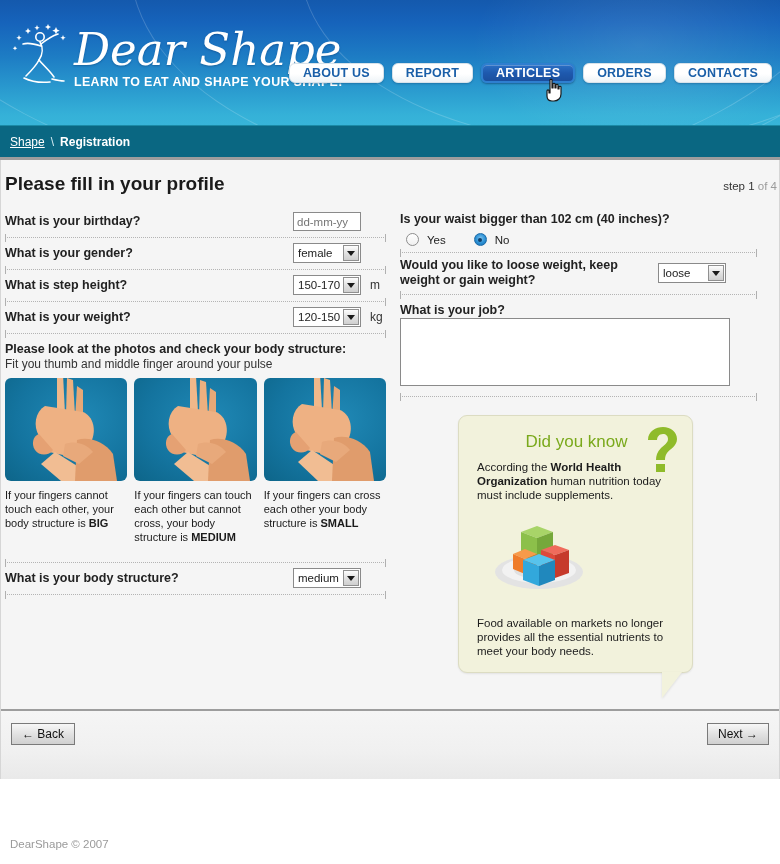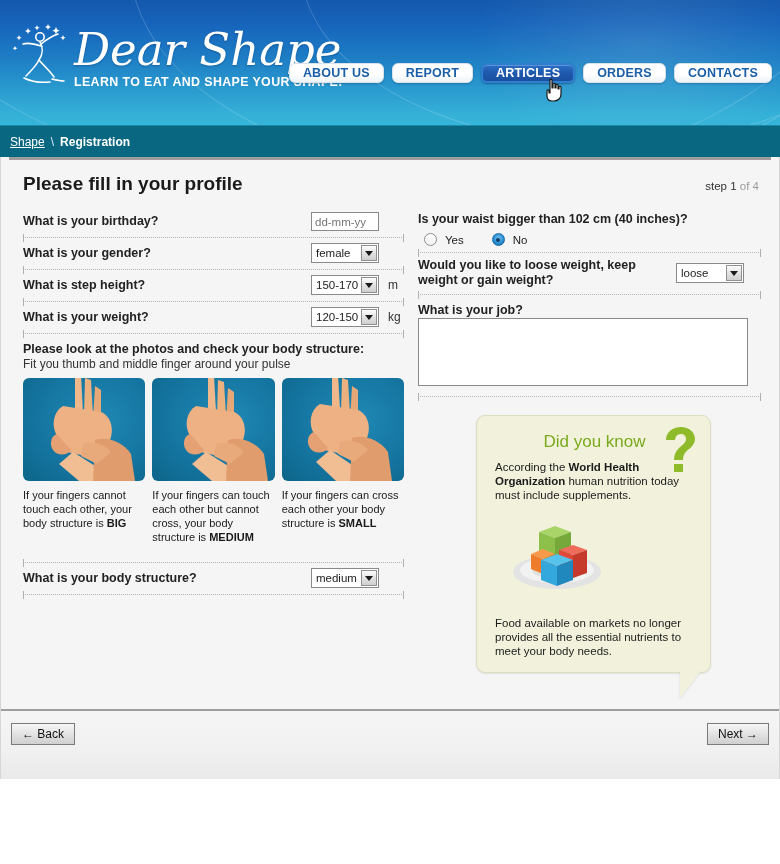--- a/index.html
+++ b/index.html
@@ -111,21 +111,21 @@
   .crumb-link {
     color: #ffffff; text-decoration: underline; cursor: pointer;
   }
   .crumb-sep { margin: 0 6px; color: #cfe9f1; }
   .crumb-cur { font-weight: bold; }
 
   
   .content {
     position: relative;
     margin: 0;
-    padding: 0 18px;
+    padding: 0 0;
     background: #f5f5f5;
     border-left: 1px solid #d6d6d6;
     border-right: 1px solid #d6d6d6;
     height: 622px;
   }
   .content-topline {
     height: 3px; background: #9d9d9d; margin: 0 -10px 0 -10px;
   }
   .title-row {
     display: flex; align-items: baseline; justify-content: space-between;
@@ -603,13 +603,16 @@
         </div>
       </div>
     </div>
 
     <div class="btnbar">
       <div class="gbtn back">← Back</div>
       <div class="gbtn next">Next →</div>
     </div>
   </div>
 
+  <div class="bottomstrip">
+    <div class="copy">DearShape © 2007</div>
+  </div>
 </div>
 
 </body></html>

